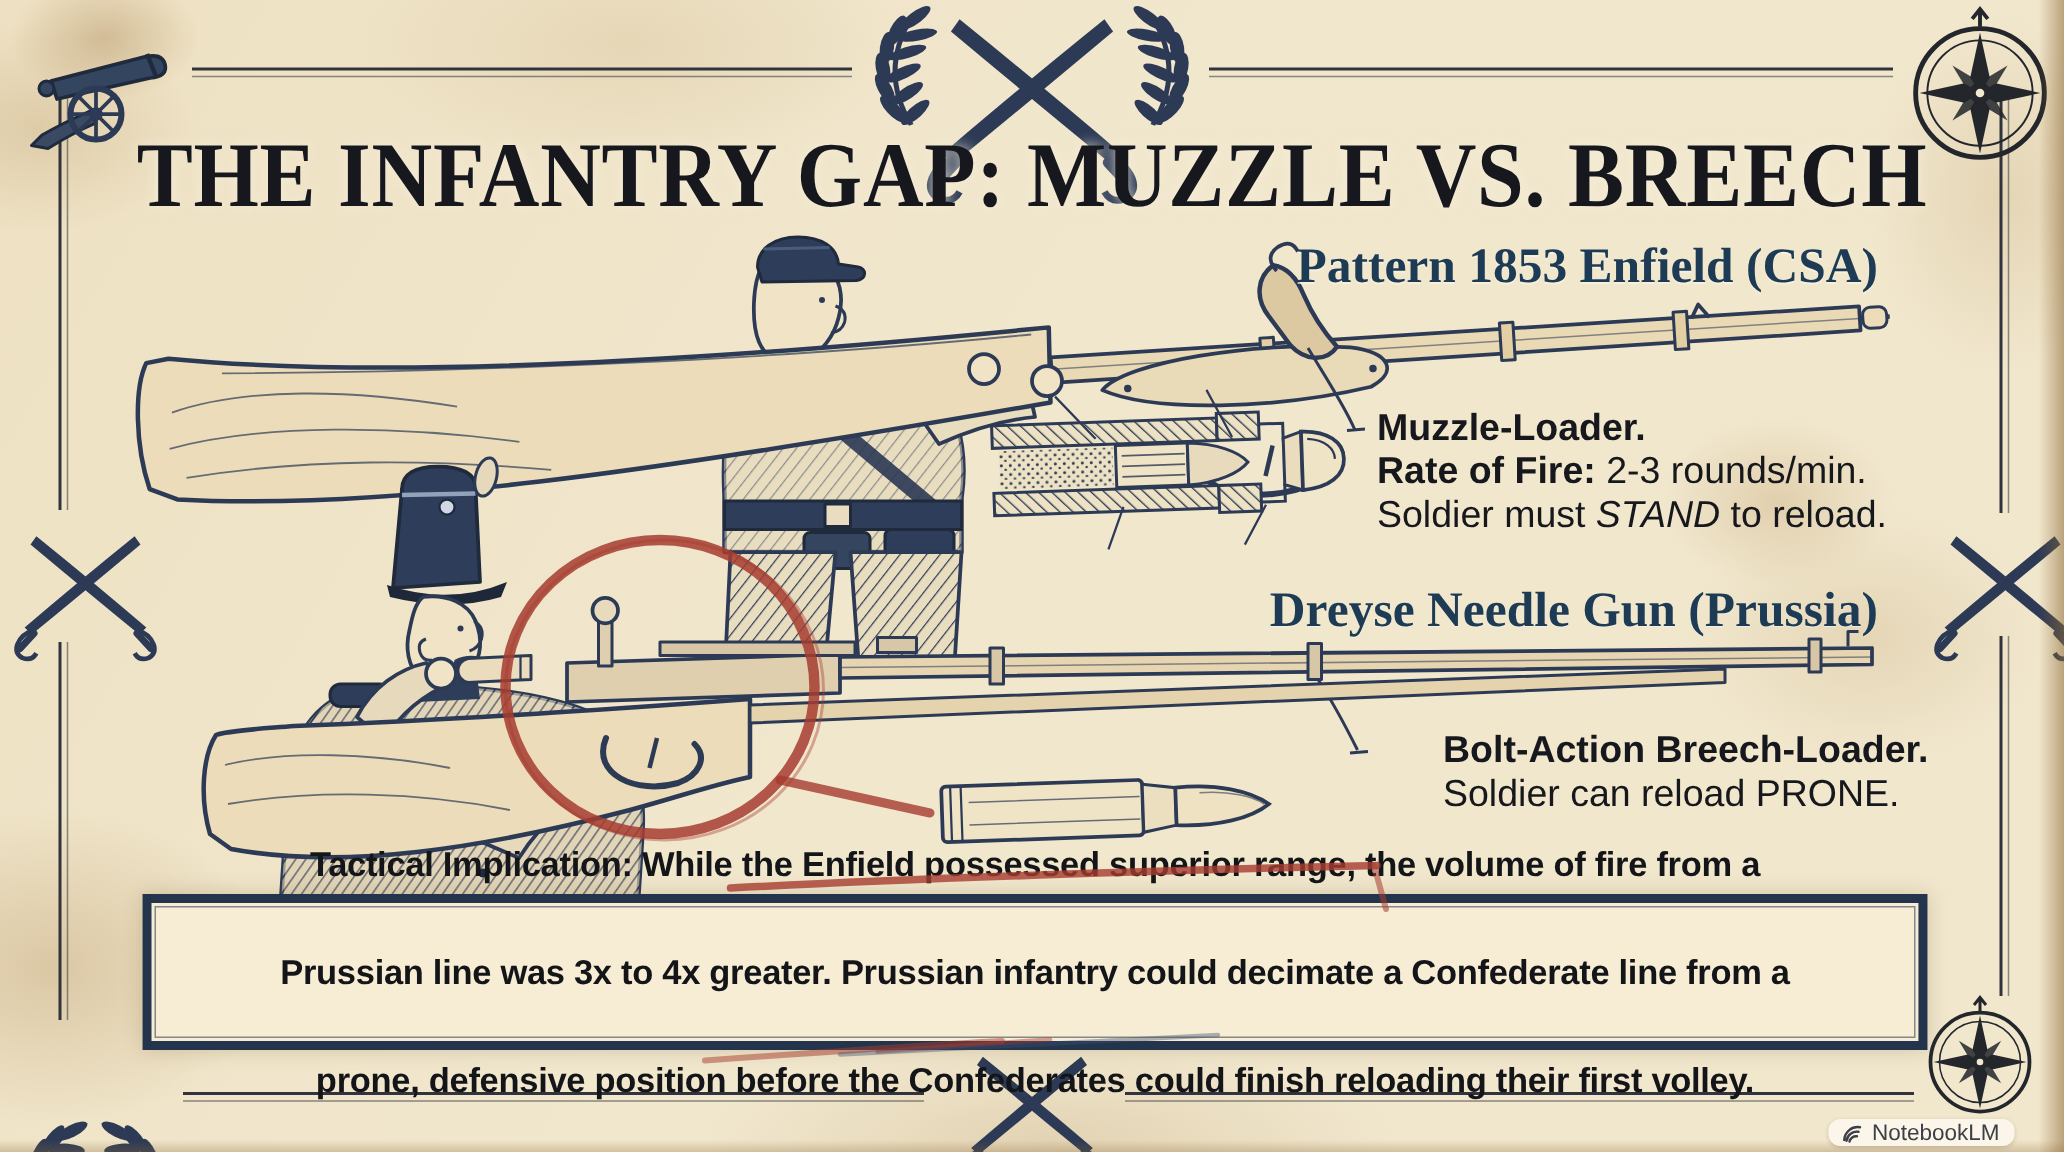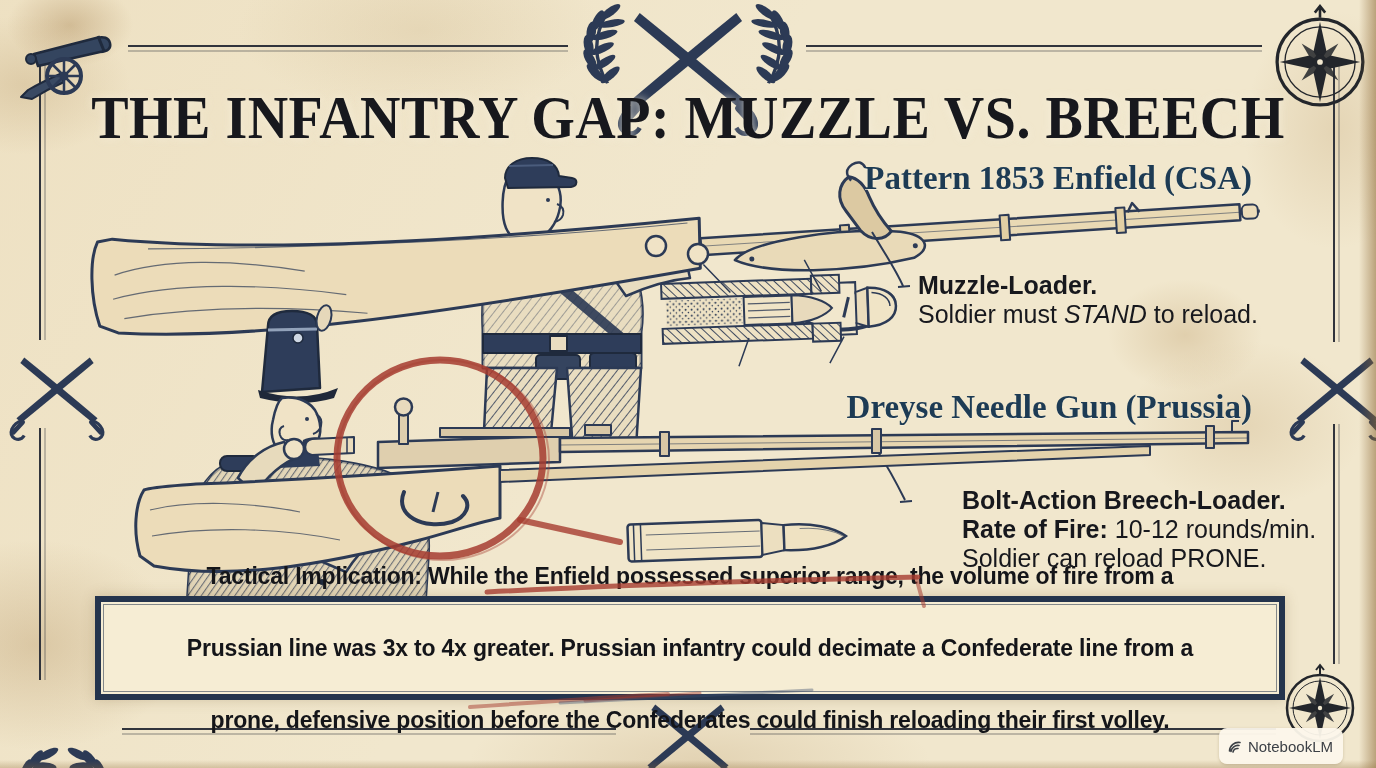--- a/index.html
+++ b/index.html
@@ -43,21 +43,21 @@
   .dreyse-info{top:486px;margin-left:44px;}
   .tactical-box{
     position:absolute;left:95px;top:596px;width:1190px;height:104px;box-sizing:border-box;
     border:6px solid #24344d;background:#f6edd4;z-index:2;
     box-shadow:inset 0 0 0 2px #f6edd4, inset 0 0 0 3px rgba(36,52,77,.55), 0 0 12px rgba(120,95,50,.25);
     display:flex;flex-direction:column;justify-content:center;align-items:center;gap:44px;
   }
   .tline{font:600 23px "Liberation Sans",sans-serif;color:#141519;line-height:28px;
     white-space:nowrap;letter-spacing:-.2px;}
   .tline b{font-weight:800;}
-  .badge{position:absolute;right:33px;bottom:4px;height:36px;padding:0 10px 0 8px;z-index:5;
+  .badge{position:absolute;right:33px;bottom:4px;height:18px;padding:0 10px 0 8px;z-index:5;
     display:flex;align-items:center;gap:6px;background:rgba(252,247,235,.95);border-radius:8px;
     font:500 15px "Liberation Sans",sans-serif;color:#3c4046;box-shadow:0 1px 3px rgba(100,80,40,.25);}
 </style>
 </head>
 <body>
 
 <div class="canvas">
 
   <svg class="art" viewBox="0 0 1376 768">
     <defs>
@@ -284,27 +284,27 @@
       <path d="M784,527 C812,525 834,531 846,540 C834,549 812,554 784,552 Z" fill="#efe2c2" stroke="#2c3a55" stroke-width="2.5"></path>
       <path d="M800,531 C820,530 836,535 843,540" fill="none" stroke="#2c3a55" stroke-width="1" opacity=".6"></path>
     </g>
   </svg>
 
   <h1 class="title">THE INFANTRY GAP: MUZZLE VS. BREECH</h1>
 
   <div class="heading enfield-h">Pattern 1853 Enfield (CSA)</div>
   <div class="info enfield-info">
     <div><b>Muzzle-Loader.</b></div>
+    <div><b>Rate of Fire:</b><span> 2-3 rounds/min.</span></div>
     <div><span>Soldier must </span><span class="kw-i">STAND</span><span> to reload.</span></div>
   </div>
 
   <div class="heading dreyse-h">Dreyse Needle Gun (Prussia)</div>
   <div class="info dreyse-info">
     <div><b>Bolt-Action Breech-Loader.</b></div>
-    <div><b>Rate of Fire:</b><span> 10-12 rounds/min.</span></div>
     <div><span>Soldier can reload </span><span class="kw">PRONE</span><span>.</span></div>
   </div>
 
   <div class="tactical-box">
     <div class="tline"><b>Tactical Implication:</b><span> While the Enfield possessed superior range, the volume of fire from a</span></div>
     <div class="tline">Prussian line was 3x to 4x greater. Prussian infantry could decimate a Confederate line from a</div>
     <div class="tline">prone, defensive position before the Confederates could finish reloading their first volley.</div>
   </div>
 
   <svg class="art2" viewBox="0 0 1376 768">

